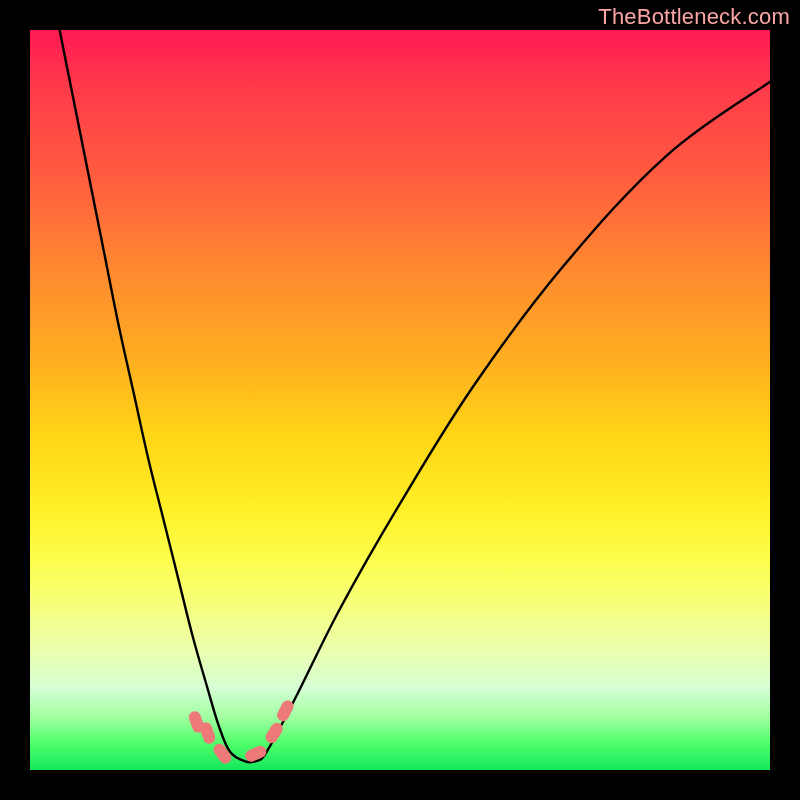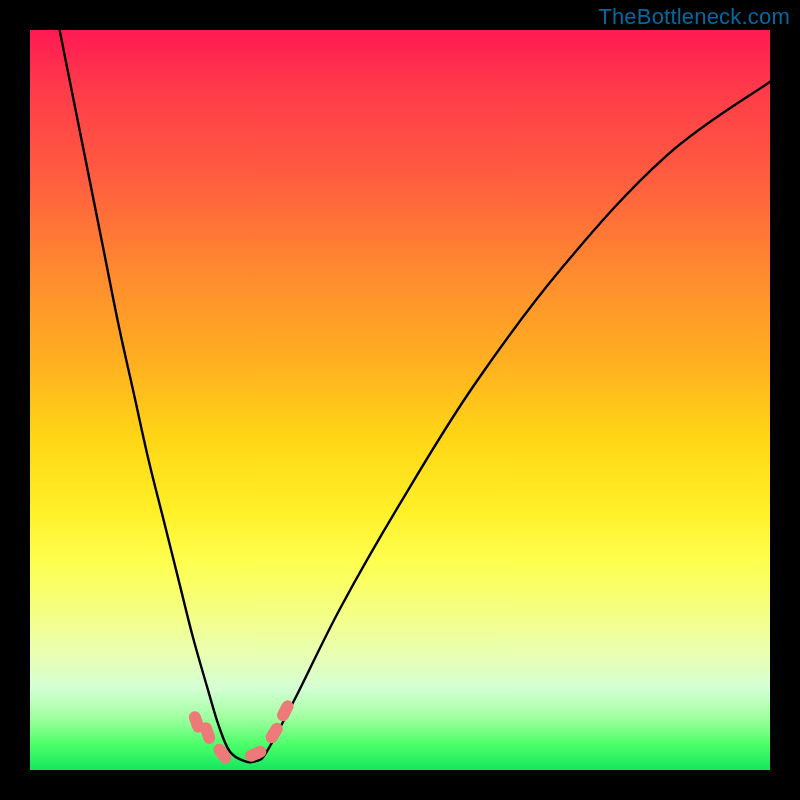--- a/index.html
+++ b/index.html
@@ -46,21 +46,21 @@
       #9fff9f 93%,
       #4dff6a 96.5%,
       #14e75e 100%
     );
   }
   .watermark {
     position: absolute;
     top: 4px;
     right: 10px;
     font-size: 22px;
-    color: #0369a1;
+    color: #fca5a5;
     letter-spacing: 0.2px;
     user-select: none;
   }
   svg.curve {
     position: absolute;
     inset: 0;
   }
 </style>
 </head>
 <body>

